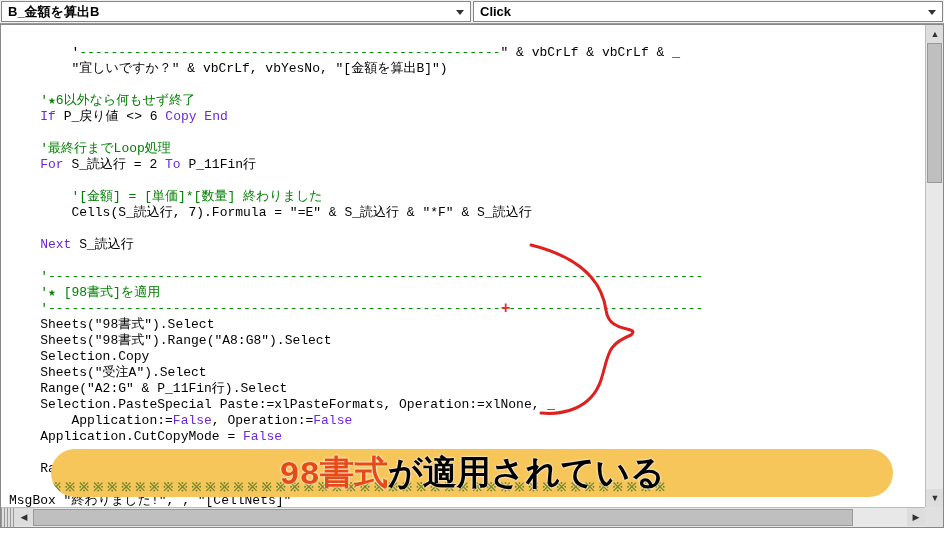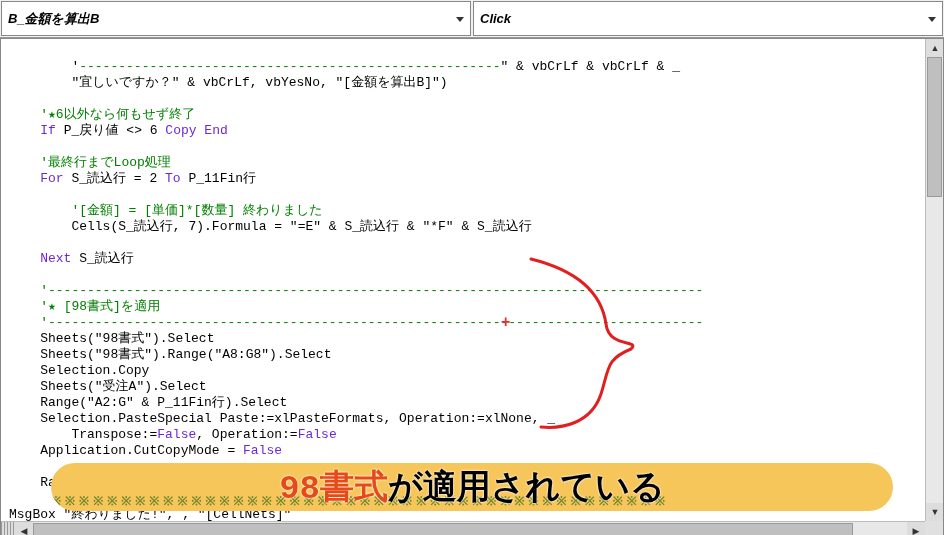--- a/index.html
+++ b/index.html
@@ -1,19 +1,19 @@
 <!DOCTYPE html>
 <html><head>
 <meta charset="utf-8">
 <style>
   * { box-sizing: border-box; margin: 0; padding: 0; }
   body { width: 944px; height: 535px; overflow: hidden; background: #fff; font-family: sans-serif; position: relative; }
 
   
-  .topbar { display: flex; height: 38px; background: #f0f0f0; border-bottom: 1px solid #999; font-style: italic; }
+  .topbar { display: flex; height: 24px; background: #f0f0f0; border-bottom: 1px solid #999; }
   .dropdown { flex: 1; background: #fff; border: 1px solid #888; margin: 1px; display: flex; align-items: center; padding: 0 6px; font-size: 13px; font-weight: bold; position: relative; cursor: pointer; }
   .dropdown::after { content: ""; position: absolute; right: 6px; top: 50%; margin-top: -2px; border-left: 4px solid transparent; border-right: 4px solid transparent; border-top: 5px solid #333; }
 
   
   .code-outer { position: relative; border: 1px solid #888; height: 504px; overflow: hidden; }
   .code { font-family: "Courier New", monospace; font-size: 13px; line-height: 16px; white-space: pre; padding: 4px 0 4px 8px; position: relative; }
 
   
   .kw { color: #6d28d9; } 
   .cm { color: #008000; } 
@@ -76,21 +76,21 @@
 
 <span class="cm">    '------------------------------------------------------------------------------------</span>
 <span class="cm">    '★ [98書式]を適用</span>
 <span class="cm">    '------------------------------------------------------------------------------------</span>
 <span class="tx">    Sheets("98書式").Select</span>
 <span class="tx">    Sheets("98書式").Range("A8:G8").Select</span>
 <span class="tx">    Selection.Copy</span>
 <span class="tx">    Sheets("受注A").Select</span>
 <span class="tx">    Range("A2:G" &amp; P_11Fin行).Select</span>
 <span class="tx">    Selection.PasteSpecial Paste:=xlPasteFormats, Operation:=xlNone, _</span>
-<span><span class="tx">        Transpose:=</span><span class="kw">False</span><span class="tx">, Operation:=</span><span class="kw">False</span></span>
+<span><span class="tx">        Application:=</span><span class="kw">False</span><span class="tx">, Operation:=</span><span class="kw">False</span></span>
 <span><span class="tx">    Application.CutCopyMode = </span><span class="kw">False</span></span>
 
 <span><span class="tx">    Range("A1").Select    </span><span class="cm">'ホームポジション</span></span>
 
 <span class="tx">MsgBox "終わりました!", , "[CellNets]"</span>
 <span class="kw">End</span>
 
 
 </div>
 

